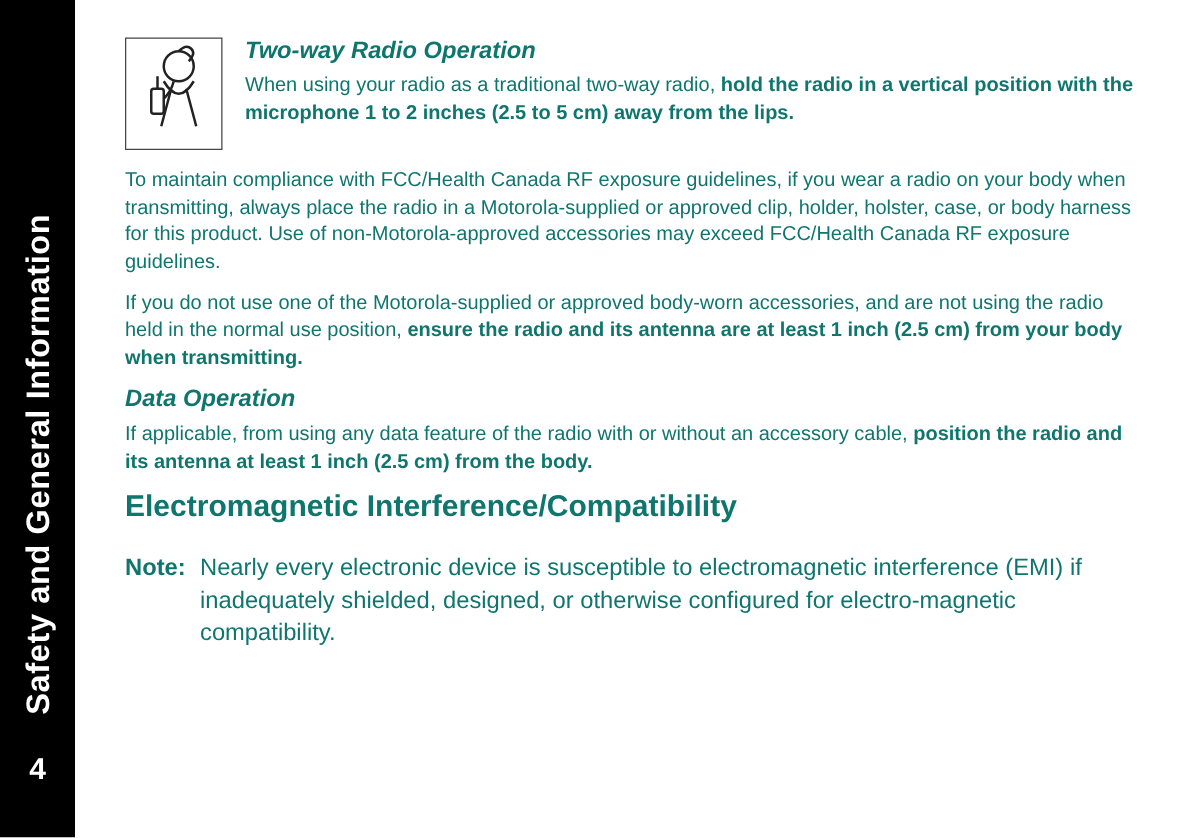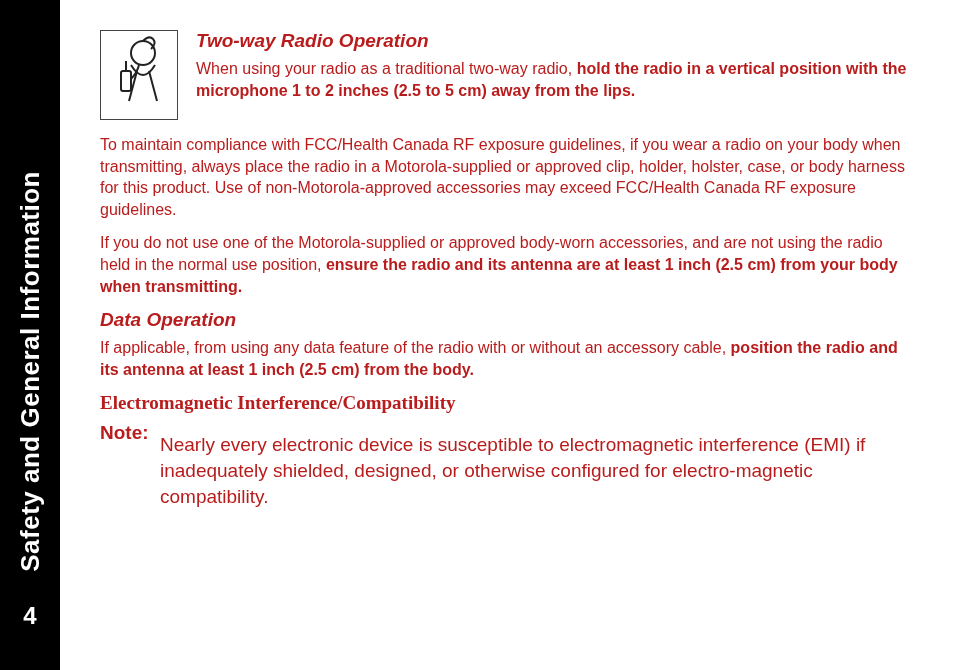--- a/index.html
+++ b/index.html
@@ -37,21 +37,21 @@
     writing-mode: vertical-rl;
     transform: rotate(180deg);
     letter-spacing: 0.5px;
     margin-bottom: 10px;
   }
   .content {
     position: absolute;
     left: 100px;
     top: 30px;
     width: 810px;
-    color: #b91c1c;
+    color: #0f766e;
   }
   .intro-row {
     display: flex;
     gap: 18px;
     margin-bottom: 14px;
   }
   .illustration {
     width: 78px;
     height: 90px;
     flex-shrink: 0;
@@ -67,38 +67,36 @@
     margin-bottom: 6px;
   }
   .body-text {
     font-size: 16px;
     line-height: 1.35;
     margin-bottom: 12px;
   }
   .bold { font-weight: bold; }
   .section-head-plain {
     font-weight: bold;
-    font-size: 19px;
-    margin-bottom: 6px;
-    font-family: Liberation Serif, serif;
+    font-size: 24px;
+    margin-bottom: 22px;
   }
   .note-row {
     display: flex;
     font-size: 19px;
     line-height: 1.35;
     justify-content: space-between;
   }
   .note-label {
     font-weight: bold;
     width: 60px;
     flex-shrink: 0;
   }
   .note-body {
     flex: 1;
-    margin-top: 12px;
   }
 </style>
 </head>
 <body>
 
 <div class="side-tab">
   <div class="section-title">Safety and General Information</div>
   <div class="page-num">4</div>
 </div>
 

